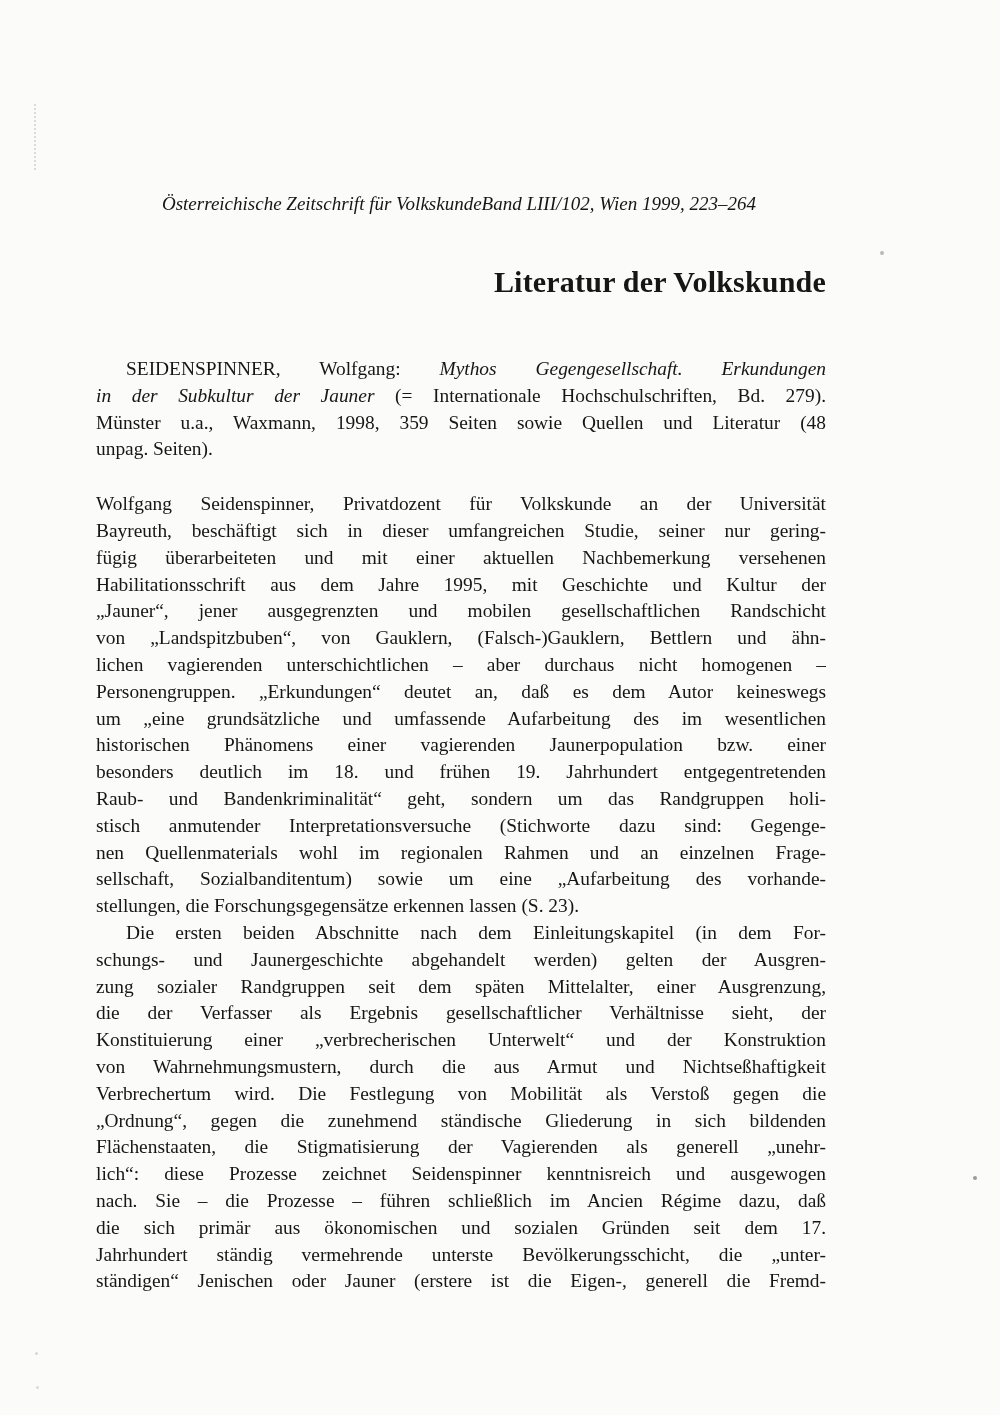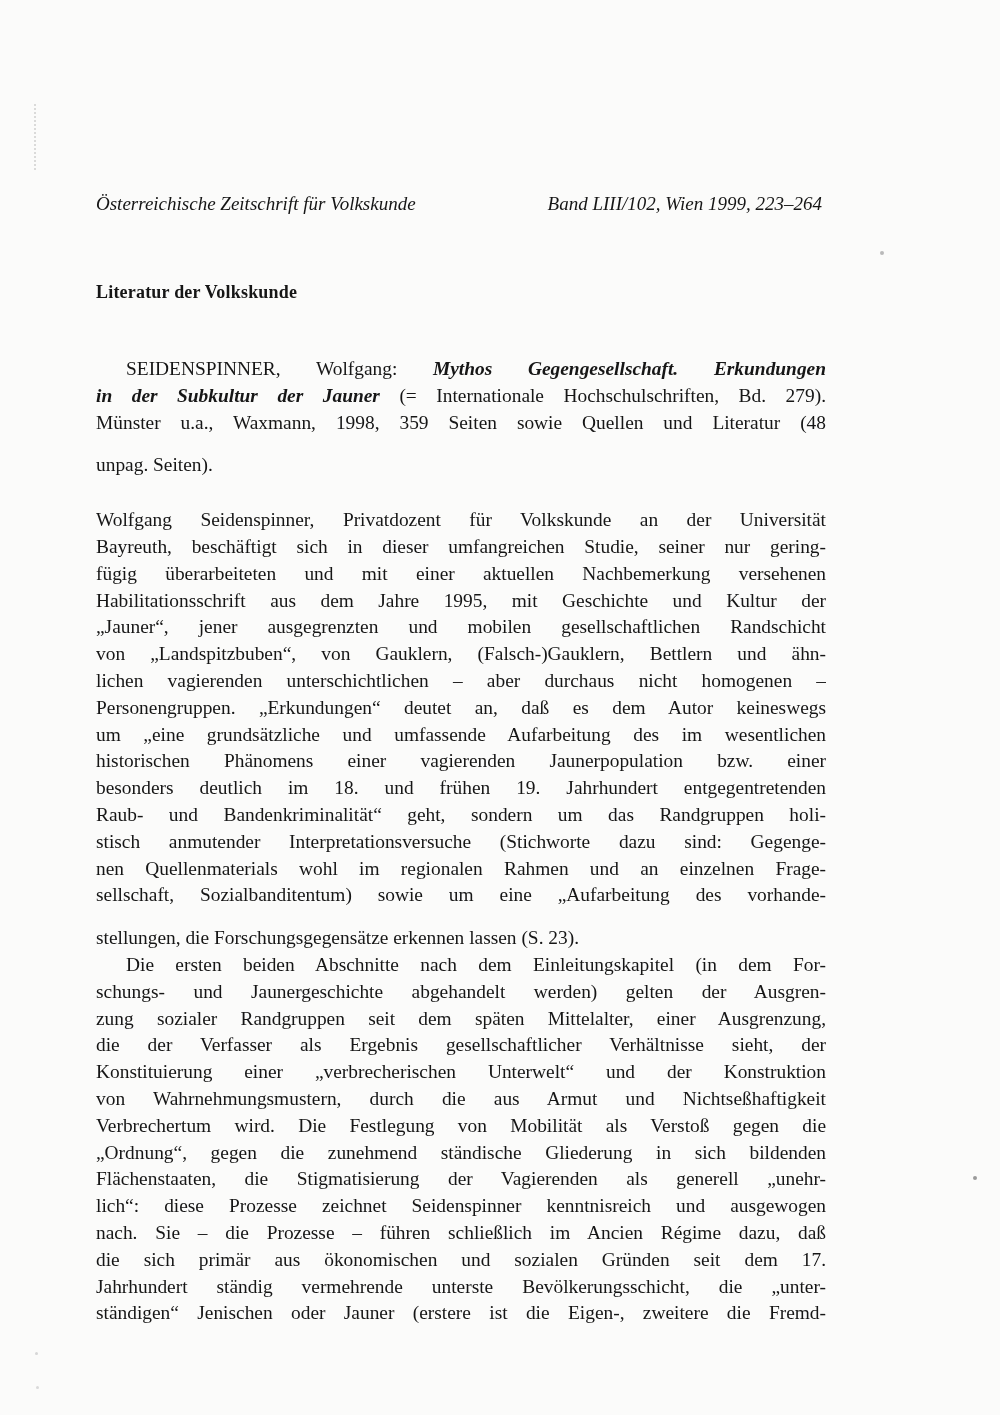--- a/index.html
+++ b/index.html
@@ -21,35 +21,35 @@
     position: absolute;
     inset: 0;
   }
   
   .running-head {
     position: absolute;
     top: 191px;
     left: 96px;
     width: 726px;
     display: flex;
-    justify-content: space-between;
+    justify-content: center;
     font-style: italic;
     font-size: 19px;
     line-height: 25px;
     white-space: nowrap;
   }
   
   .article-title {
     position: absolute;
-    top: 277px;
+    top: 267px;
     left: 96px;
     width: 730px;
-    text-align: left;
+    text-align: right;
     font-weight: 700;
-    font-size: 18px;
+    font-size: 30px;
     line-height: 30px;
     letter-spacing: 0.2px;
   }
   
   .text-block {
     position: absolute;
     top: 356px;
     left: 96px;
     width: 730px;
     font-size: 19.4px;
@@ -60,24 +60,23 @@
     height: 26.8px;
     line-height: 26.8px;
     text-align: justify;
     text-align-last: justify;
     overflow: hidden;
     white-space: normal;
   }
   .line.lastline {
     text-align: center;
     text-align-last: left;
-    margin-top: 16px;
   }
   .line.indent { text-indent: 30px; }
-  .em { font-style: italic; font-weight: bold; }
+  .em { font-style: italic; }
   
   .scan-dotted-line {
     position: absolute;
     left: 34px;
     top: 104px;
     height: 66px;
     width: 0;
     border-left: 2px dotted #cfcfcf;
     opacity: 0.75;
   }
@@ -137,17 +136,17 @@
         <div class="line"><span>die der Verfasser als Ergebnis gesellschaftlicher Verhältnisse sieht, der</span></div>
         <div class="line"><span>Konstituierung einer „verbrecherischen Unterwelt“ und der Konstruktion</span></div>
         <div class="line"><span>von Wahrnehmungsmustern, durch die aus Armut und Nichtseßhaftigkeit</span></div>
         <div class="line"><span>Verbrechertum wird. Die Festlegung von Mobilität als Verstoß gegen die</span></div>
         <div class="line"><span>„Ordnung“, gegen die zunehmend ständische Gliederung in sich bildenden</span></div>
         <div class="line"><span>Flächenstaaten, die Stigmatisierung der Vagierenden als generell „unehr-</span></div>
         <div class="line"><span>lich“: diese Prozesse zeichnet Seidenspinner kenntnisreich und ausgewogen</span></div>
         <div class="line"><span>nach. Sie – die Prozesse – führen schließlich im Ancien Régime dazu, daß</span></div>
         <div class="line"><span>die sich primär aus ökonomischen und sozialen Gründen seit dem 17.</span></div>
         <div class="line"><span>Jahrhundert ständig vermehrende unterste Bevölkerungsschicht, die „unter-</span></div>
-        <div class="line"><span>ständigen“ Jenischen oder Jauner (erstere ist die Eigen-, zweitere die Fremd-</span></div>
+        <div class="line"><span>ständigen“ Jenischen oder Jauner (erstere ist die Eigen-, generell die Fremd-</span></div>
       </div>
     </div>
 
 </div>
 
 </body></html>

